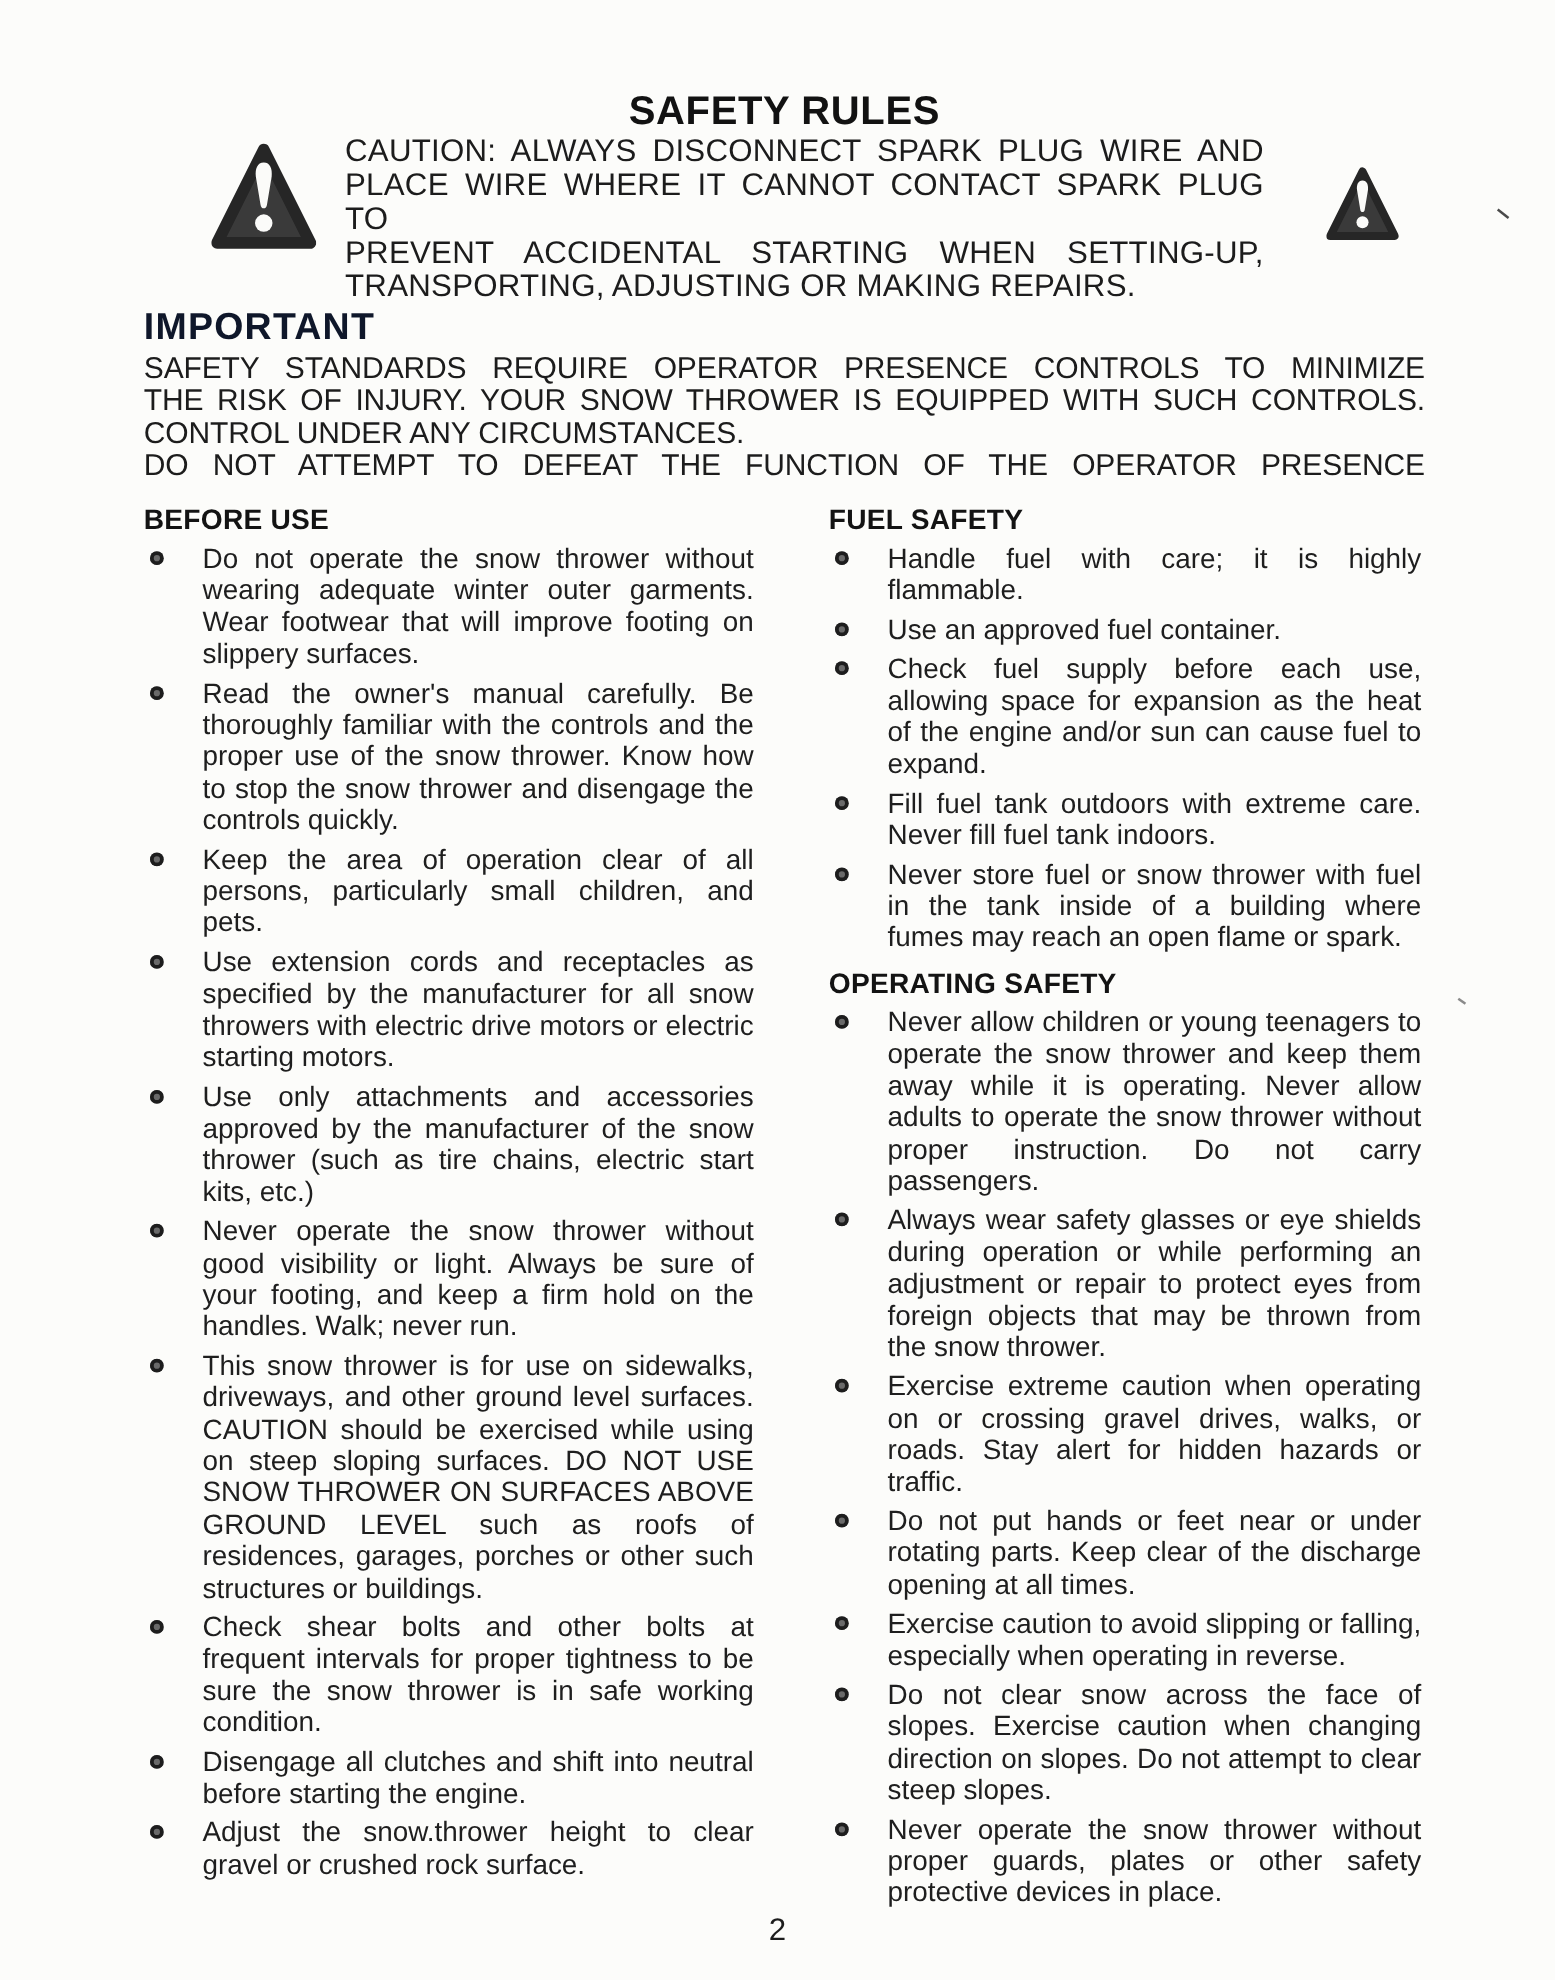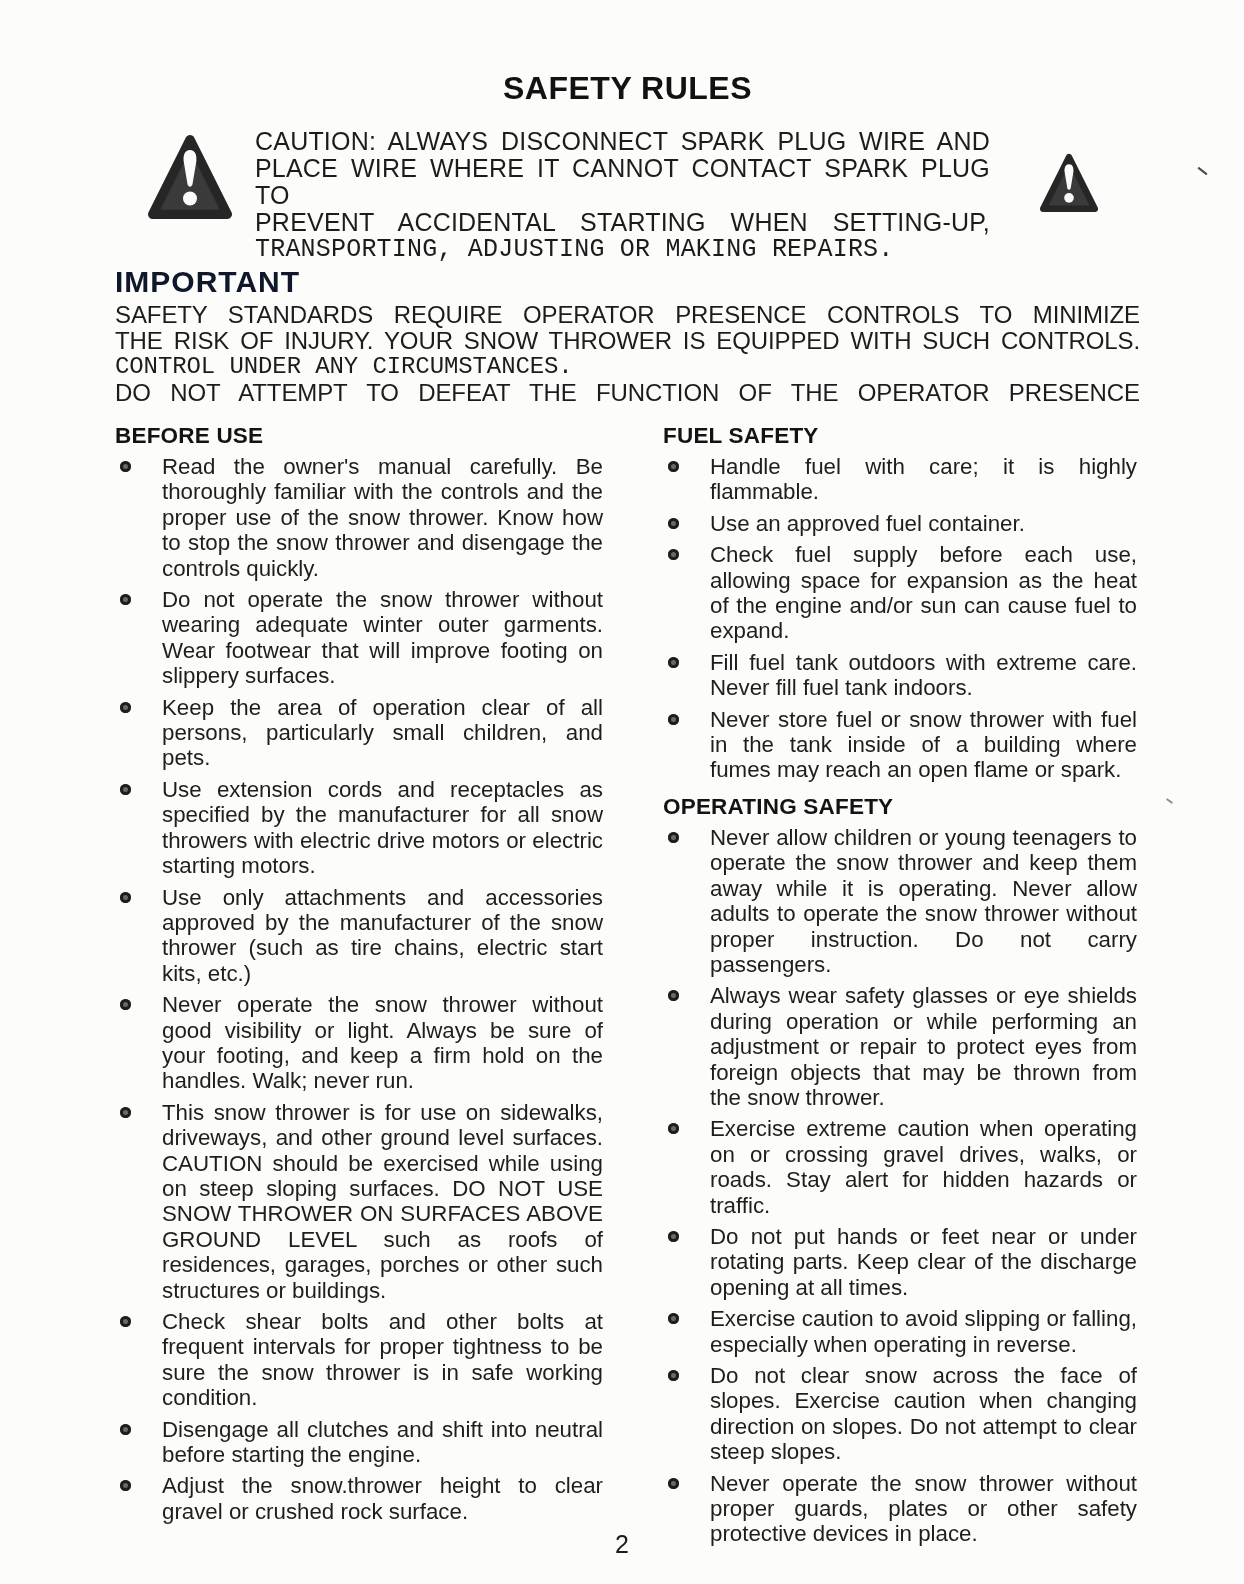--- a/index.html
+++ b/index.html
@@ -11,39 +11,39 @@
     -webkit-font-smoothing:antialiased;
   }
   .page { position:relative; width:1244px; height:1584px; overflow:hidden;padding-left:24px; }
   .content { position:absolute; left:115px; top:72px; width:1025px; }
 
   .page-title {
     font-size:32px; line-height:32px; font-weight:700; color:#121212;
     text-align:center; letter-spacing:0.5px;
   }
 
-  .caution-row { display:flex; margin-top:24px; }
+  .caution-row { display:flex; margin-top:4px;justify-content:center; }
   .tri { flex:0 0 auto; }
   .tri-left  { width:84px; height:94px; margin-left:33px; margin-top:2px; }
   .tri-right { width:58px; height:78px; margin-left:50px; margin-top:16px; }
   .caution-text {
     width:735px; margin-left:23px;
     font-size:25px; line-height:27px; letter-spacing:0.2px; color:#1c1c1c;
   }
 
   .important-title {
     font-size:30px; line-height:30px; font-weight:700; color:#0f172a;
     text-align:left; letter-spacing:1px; margin-top:4px;
   }
   .intro {
     margin-top:5px; font-size:24px; line-height:26px; letter-spacing:-0.1px; color:#1c1c1c;
   }
 
   .jline { text-align:justify; text-align-last:justify; white-space:normal; }
-  .jline.last { text-align-last:left;font-family:Liberation Mono, monospace; }
+  .jline.last { text-align-last:left; }
 
   .columns { display:flex; margin-top:12px; }
   .col-left  { width:488px; }
   .col-right { width:474px; margin-left:60px; }
 
   .section-heading {
     font-size:22.5px; line-height:27px; font-weight:700; color:#131313;
     margin:4px 0 5px 0; letter-spacing:0.2px;
   }
   .section-heading.subsequent { margin-top:10px; }
@@ -108,25 +108,25 @@
         <div class="jline">THE RISK OF INJURY. YOUR SNOW THROWER IS EQUIPPED WITH SUCH CONTROLS.</div>
         <div class="jline last">CONTROL UNDER ANY CIRCUMSTANCES.</div>
         <div class="jline">DO NOT ATTEMPT TO DEFEAT THE FUNCTION OF THE OPERATOR PRESENCE</div>
       </div>
 
     <div class="columns">
       <section class="col-left">
           <h3 class="section-heading">BEFORE USE</h3>
           <div class="item">
             <span class="bullet"></span>
+            <span class="item-text">Do not operate the snow thrower without wearing adequate winter outer garments. Wear footwear that will improve footing on slippery surfaces.</span>
+          </div>
+          <div class="item">
+            <span class="bullet"></span>
             <span class="item-text">Read the owner's manual carefully. Be thoroughly familiar with the controls and the proper use of the snow thrower. Know how to stop the snow thrower and disengage the controls quickly.</span>
-          </div>
-          <div class="item">
-            <span class="bullet"></span>
-            <span class="item-text">Do not operate the snow thrower without wearing adequate winter outer garments. Wear footwear that will improve footing on slippery surfaces.</span>
           </div>
           <div class="item">
             <span class="bullet"></span>
             <span class="item-text">Keep the area of operation clear of all persons, particularly small children, and pets.</span>
           </div>
           <div class="item">
             <span class="bullet"></span>
             <span class="item-text">Use extension cords and receptacles as specified by the manufacturer for all snow throwers with electric drive motors or electric starting motors.</span>
           </div>
           <div class="item">

